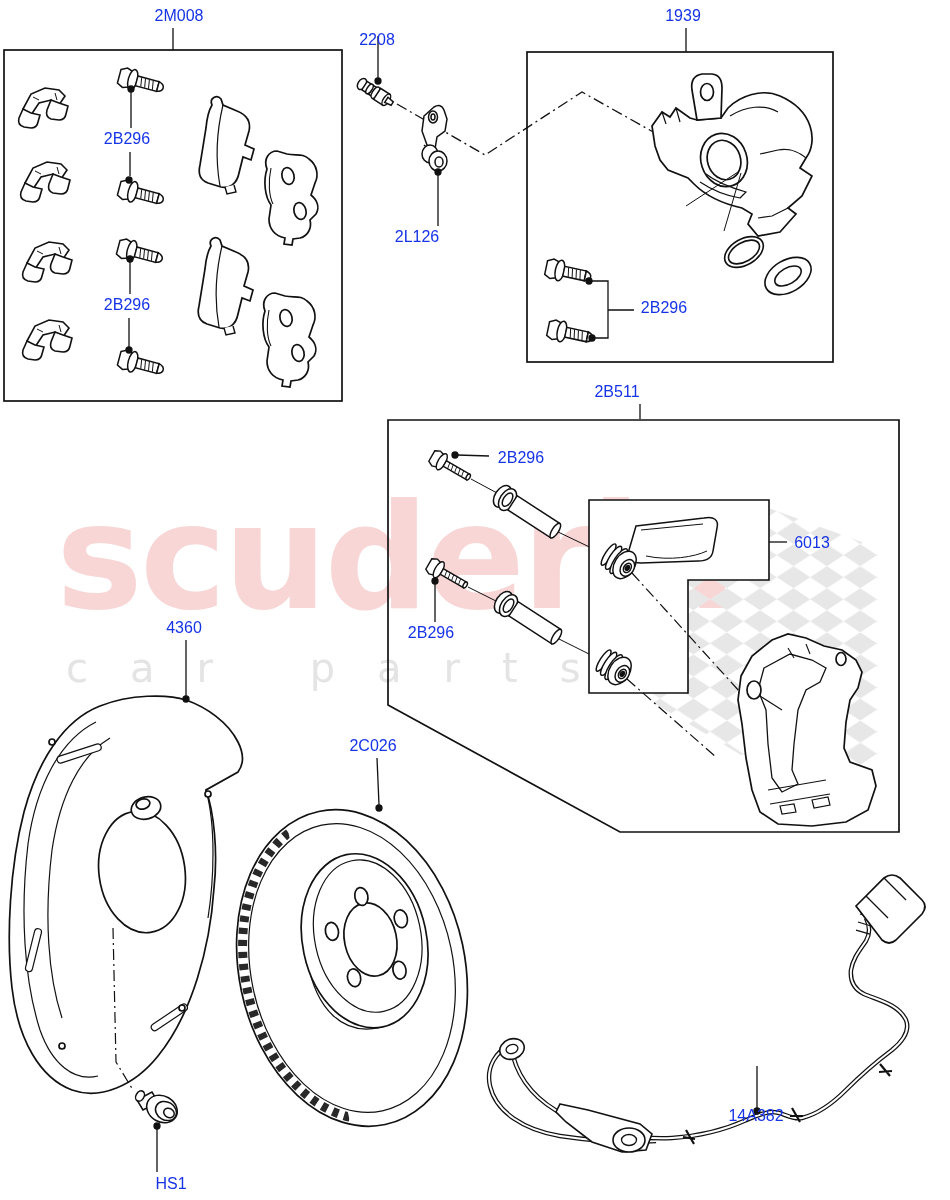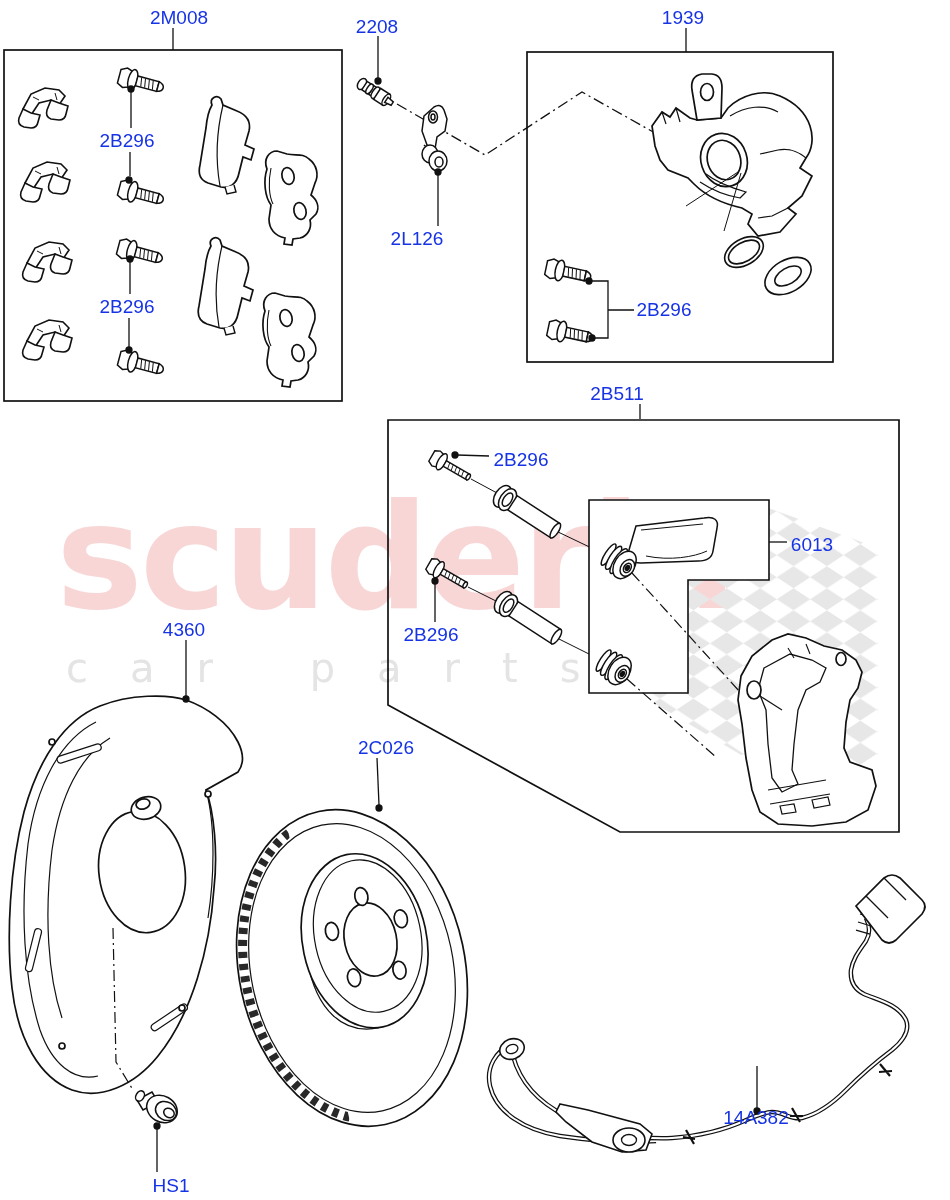--- a/index.html
+++ b/index.html
@@ -7,21 +7,21 @@
          font-family:"Liberation Sans", sans-serif;}
   .wm-brand{position:absolute;left:56px;top:484px;z-index:1;
             font-family:"DejaVu Sans", sans-serif;font-weight:bold;
             font-size:146px;line-height:1;color:#f8d6d6;letter-spacing:-3px;
             user-select:none;white-space:nowrap;}
   .wm-tagline{position:absolute;left:66px;top:648px;z-index:1;
               font-family:"DejaVu Sans", sans-serif;font-size:40px;line-height:1;
               color:#e4e4e4;letter-spacing:42px;user-select:none;white-space:nowrap;}
   svg.art{position:absolute;left:0;top:0;z-index:2;}
   .callout{position:absolute;z-index:3;transform:translateX(-50%);
-           color:#1633e6;font-size:19px;line-height:1;white-space:nowrap;cursor:pointer;}
+           color:#1633e6;font-size:16px;line-height:1;white-space:nowrap;cursor:pointer;}
 </style>
 </head>
 <body>
 
 <div class="stage">
 
   <div class="wm-brand">scuderia</div>
   <div class="wm-tagline">car parts</div>
 
   <svg class="art" width="950" height="1200" viewBox="0 0 950 1200">
@@ -285,25 +285,25 @@
       <circle cx="157" cy="1126" r="3"></circle>
         <path d="M157,1129 L157,1172" fill="none"></path>
       <path d="M757,1066 L757,1108" fill="none"></path>
         <circle cx="757" cy="1111" r="3"></circle>
     </g>
   </svg>
 
   <span class="callout" style="left:179px;top:8px">2M008</span>
   <span class="callout" style="left:127px;top:131px">2B296</span>
   <span class="callout" style="left:127px;top:297px">2B296</span>
-  <span class="callout" style="left:377px;top:17px">2208</span>
+  <span class="callout" style="left:377px;top:32px">2208</span>
   <span class="callout" style="left:683px;top:8px">1939</span>
   <span class="callout" style="left:417px;top:229px">2L126</span>
   <span class="callout" style="left:664px;top:300px">2B296</span>
   <span class="callout" style="left:617px;top:384px">2B511</span>
   <span class="callout" style="left:521px;top:450px">2B296</span>
   <span class="callout" style="left:431px;top:625px">2B296</span>
   <span class="callout" style="left:812px;top:535px">6013</span>
   <span class="callout" style="left:184px;top:620px">4360</span>
-  <span class="callout" style="left:386px;top:738px">2C026</span>
+  <span class="callout" style="left:373px;top:738px">2C026</span>
   <span class="callout" style="left:171px;top:1176px">HS1</span>
   <span class="callout" style="left:756px;top:1108px">14A382</span>
 </div>
 
 </body></html>

